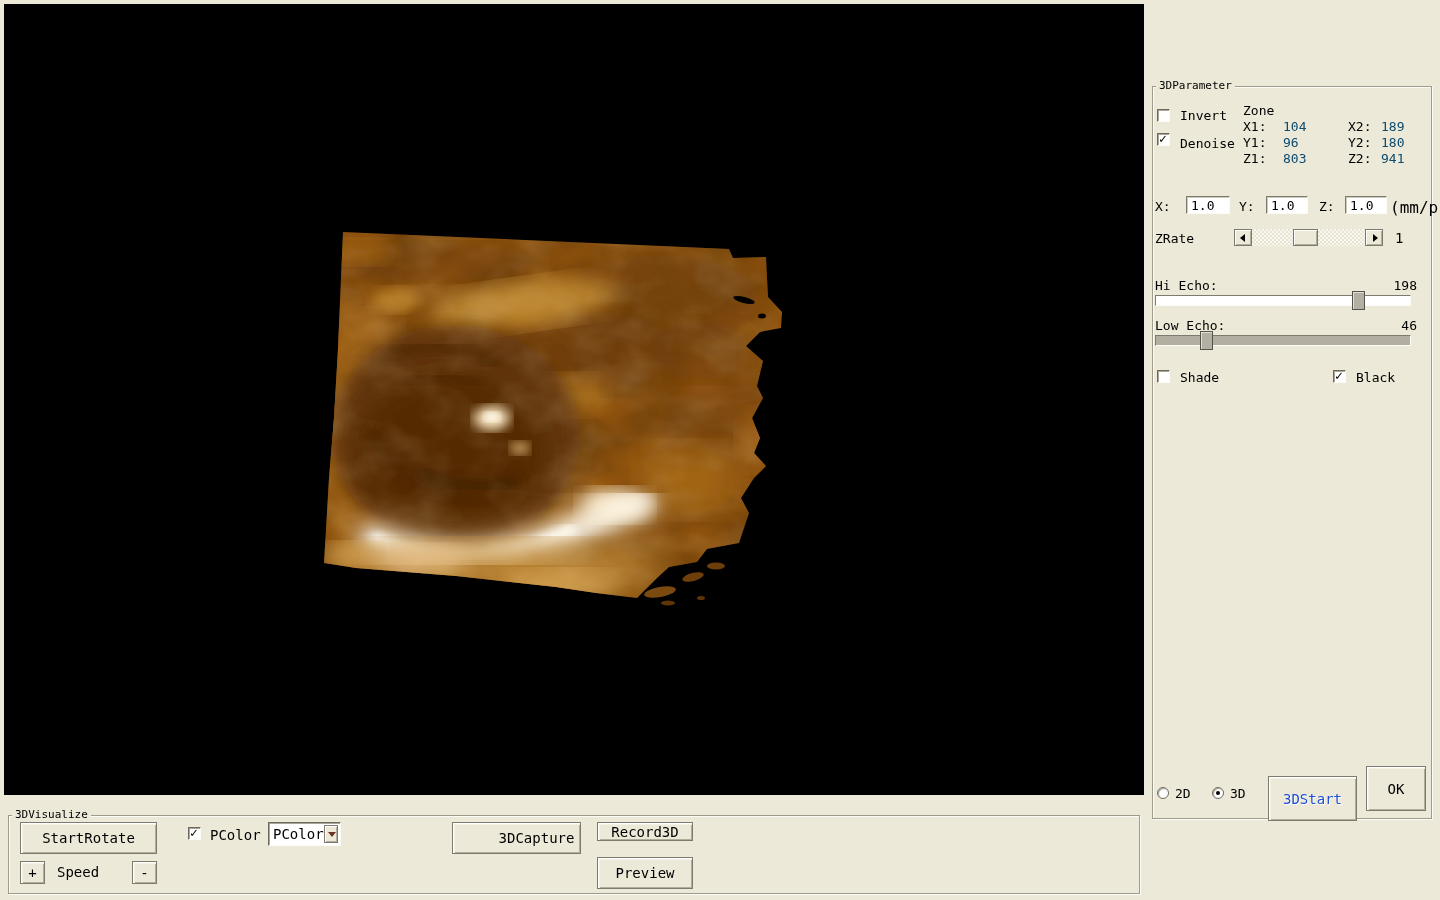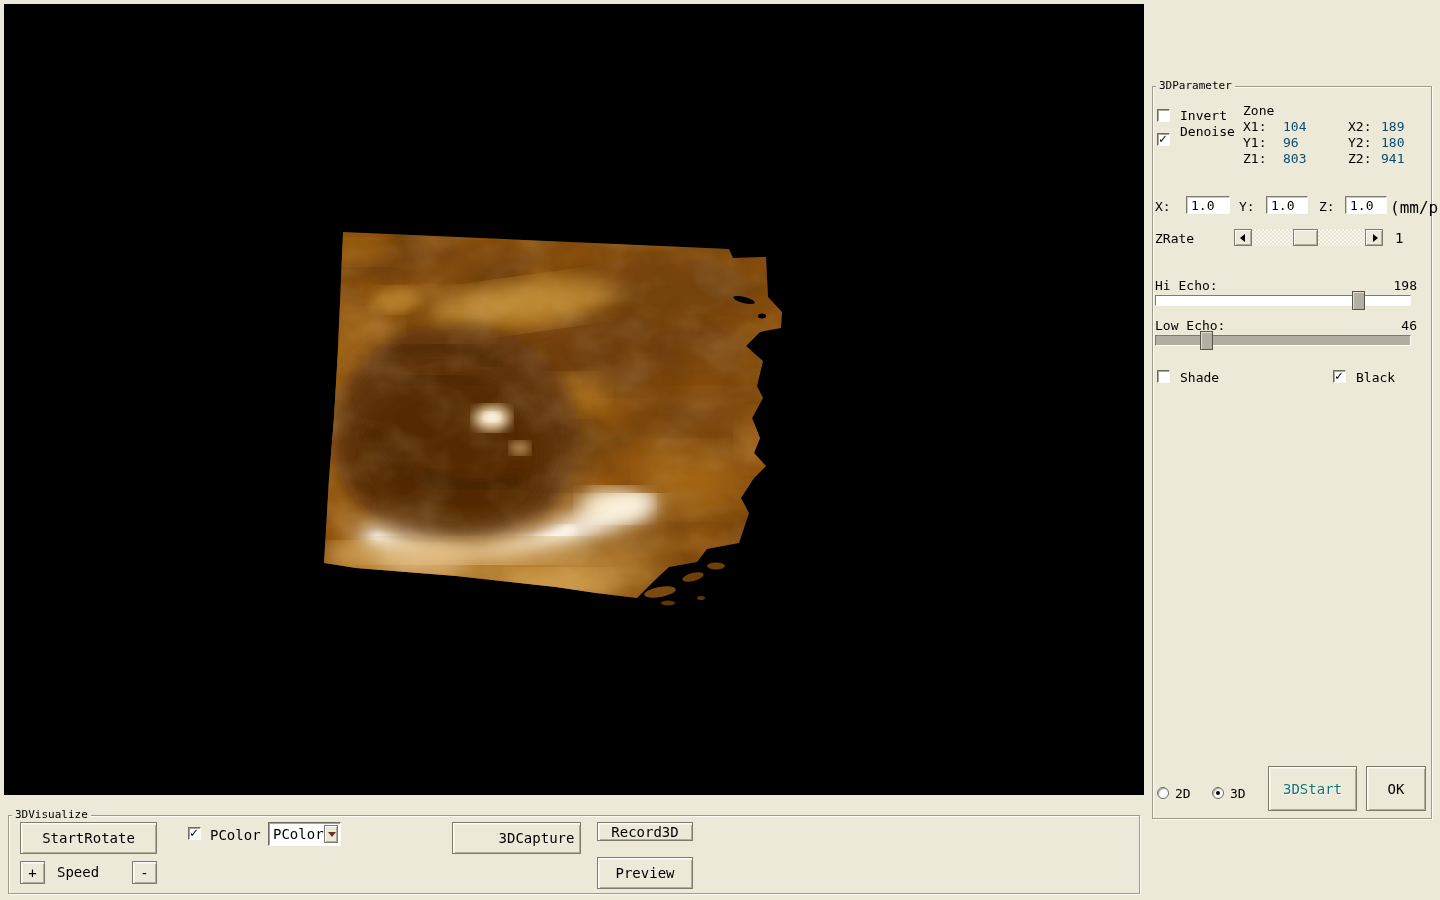--- a/index.html
+++ b/index.html
@@ -20,21 +20,21 @@
   
   .lbl { position:absolute; font-size:13px; color:#000; white-space:nowrap; z-index:2; }
   .blue { color:#0c4a6e; }
   .sm { font-size:16px; }
 
   
   .btn { position:absolute; display:flex; align-items:center; justify-content:center;
          background:#ece9d8; border:1px solid #7e7b6e; font-size:14px; color:#000;
          font-family:inherit; cursor:pointer;
          box-shadow:inset 1px 1px 0 #ffffff, inset 2px 2px 0 #f4f1e6, inset -1px -1px 0 #b0ad9d; }
-  .btn.disabled { color:#0f766e; text-shadow:1px 1px 0 #ffffff; }
+  .btn.disabled { color:#1d4ed8; text-shadow:1px 1px 0 #ffffff;margin-top:10px; }
 
   
   .checkbox { position:absolute; width:13px; height:13px; background:#fff;
               border:1px solid; border-color:#6e6b5e #fdfcf4 #fdfcf4 #6e6b5e;
               box-shadow:inset 1px 1px 0 #a8a598; cursor:pointer; }
   .checkbox.on::after { content:"✓"; position:absolute; left:1px; top:-3px;
                         font-size:13px; font-weight:bold; color:#000; }
   .radio { position:absolute; width:12px; height:12px; border-radius:50%; background:#fff;
            border:1px solid #6e6b5e; box-shadow:inset 1px 1px 1px #a8a598; cursor:pointer; }
   .radio.on::after { content:""; position:absolute; left:3px; top:3px; width:4px; height:4px;
@@ -167,21 +167,21 @@
       </g>
     </svg>
   </div>
 
   <div class="groupbox" style="left:1152px; top:86px; width:280px; height:733px;"></div>
   <span class="group-label" style="left:1156px; top:79px;">3DParameter</span>
 
   <span class="checkbox" style="left:1157px; top:109px;"></span>
   <span class="lbl" style="left:1180px; top:108px;">Invert</span>
   <span class="checkbox on" style="left:1157px; top:133px;"></span>
-  <span class="lbl" style="left:1180px; top:124px;">Denoise</span>
+  <span class="lbl" style="left:1180px; top:136px;">Denoise</span>
 
   <span class="lbl" style="left:1243px; top:103px;">Zone</span>
   <div>
     <span class="lbl" style="left:1243px; top:119px;">X1:</span>
     <span class="lbl blue" style="left:1283px; top:119px;">104</span>
     <span class="lbl" style="left:1348px; top:119px;">X2:</span>
     <span class="lbl blue" style="left:1381px; top:119px;">189</span>
     <span class="lbl" style="left:1243px; top:135px;">Y1:</span>
     <span class="lbl blue" style="left:1283px; top:135px;">96</span>
     <span class="lbl" style="left:1348px; top:135px;">Y2:</span>

